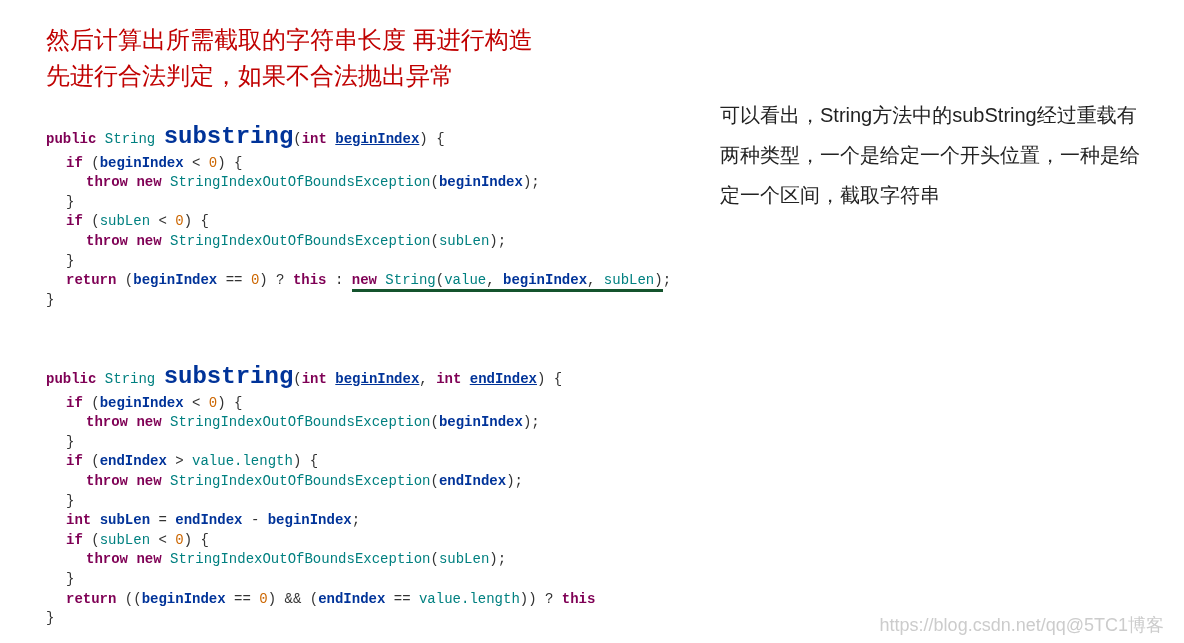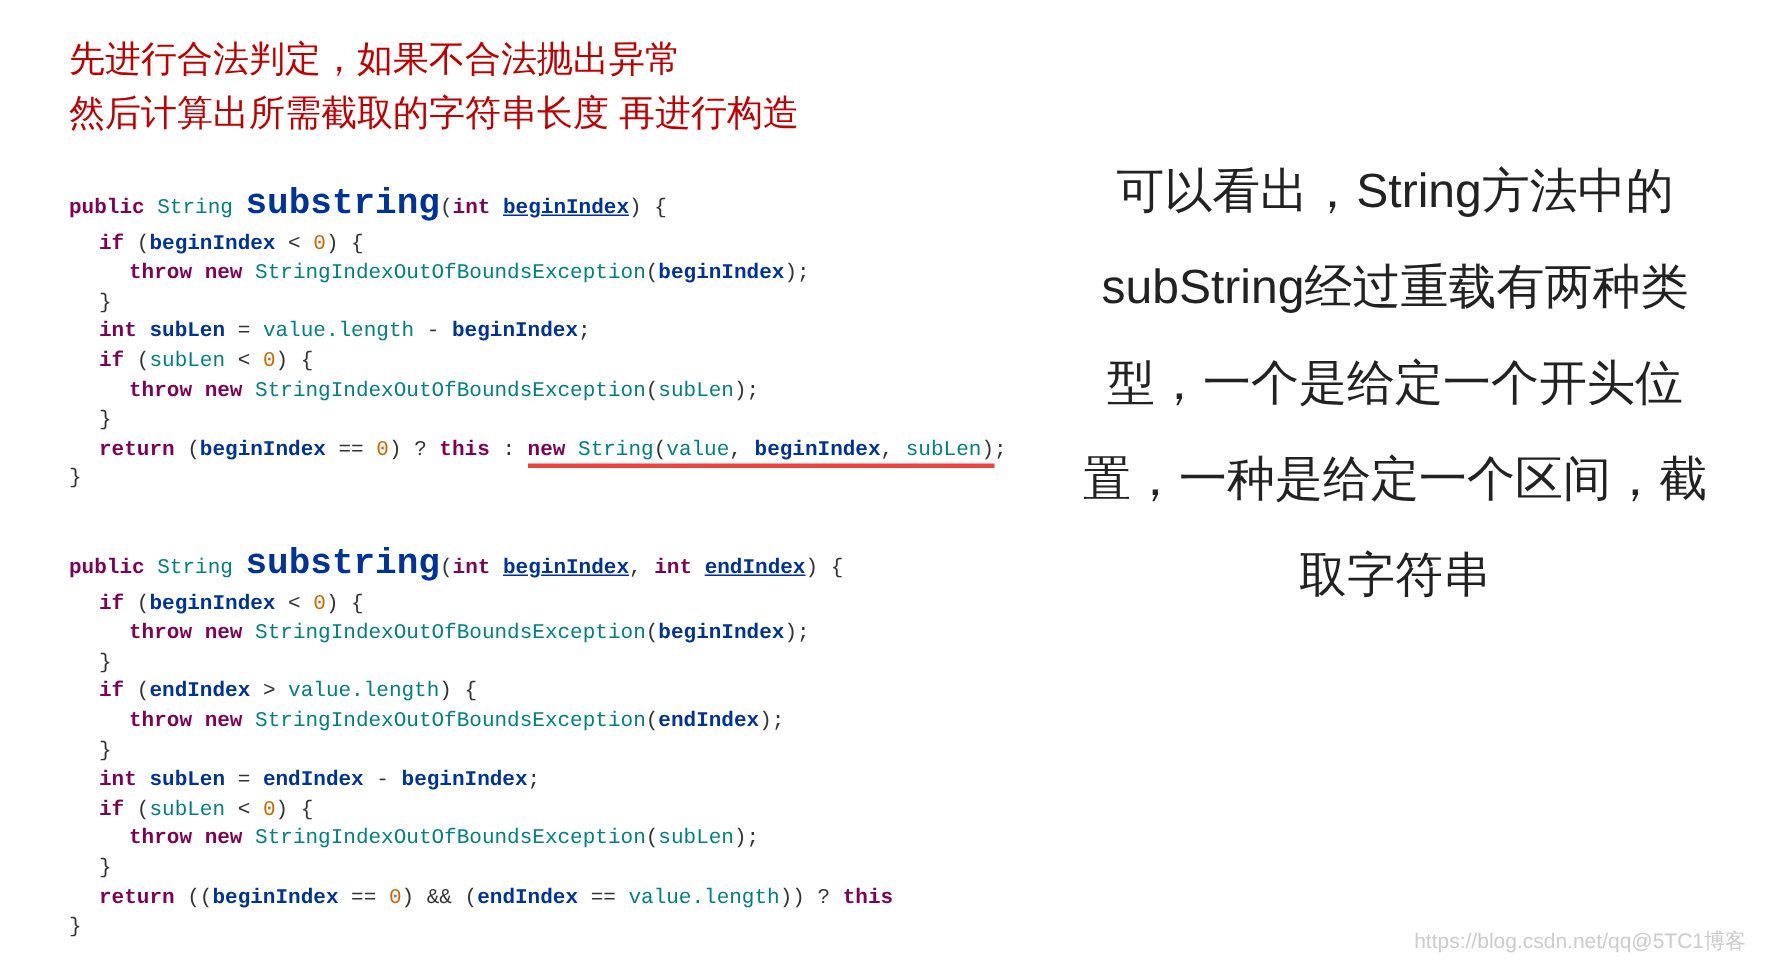--- a/index.html
+++ b/index.html
@@ -37,69 +37,65 @@
       line-height: 1.4;
     }
     .kw { color: #7f0055; font-weight: bold; }
     .methodname { color: #003399; font-weight: bold; font-size: 24px; }
     .param { color: #003399; font-weight: bold; text-decoration: underline; }
     .var { color: #003399; font-weight: bold; }
     .num { color: #cc6600; }
     .punct { color: #333; }
     .green { color: #008080; }
     .red-underline {
-      border-bottom: 3px solid #ef4444;
+      border-bottom: 3px solid #14532d;
       padding-bottom: 1px;
     }
     .right-text {
       position: absolute;
       top: 95px;
       left: 720px;
       width: 420px;
-      font-size: 32px;
+      font-size: 20px;
       color: #222;
       line-height: 2.0;
-      text-align: center;
     }
     .watermark {
       position: absolute;
       bottom: 6px;
       right: 20px;
-      font-size: 14px;
+      font-size: 18px;
       color: #cccccc;
       font-family: Arial, sans-serif;
     }
     .ind1 { padding-left: 20px; }
     .ind2 { padding-left: 40px; }
     .ind3 { padding-left: 60px; }
   </style>
 </head>
 <body>
 
 <div class="header">
+  <div>然后计算出所需截取的字符串长度 再进行构造</div>
   <div>先进行合法判定，如果不合法抛出异常</div>
-  <div>然后计算出所需截取的字符串长度 再进行构造</div>
 </div>
 
 <div class="code-block-1">
   <div>
     <span class="kw">public</span>
     <span class="green">String</span>
     <span class="methodname">substring</span><span class="punct">(</span><span class="kw">int</span> <span class="param">beginIndex</span><span class="punct">) {</span>
   </div>
   <div class="ind1">
     <span class="kw">if</span> <span class="punct">(</span><span class="var">beginIndex</span> <span class="punct">&lt;</span> <span class="num">0</span><span class="punct">) {</span>
   </div>
   <div class="ind2">
     <span class="kw">throw</span> <span class="kw">new</span> <span class="green">StringIndexOutOfBoundsException</span><span class="punct">(</span><span class="var">beginIndex</span><span class="punct">);</span>
   </div>
   <div class="ind1"><span class="punct">}</span></div>
-  <div class="ind1">
-    <span class="kw">int</span> <span class="var">subLen</span> <span class="punct">=</span> <span class="green">value.length</span> <span class="punct">-</span> <span class="var">beginIndex</span><span class="punct">;</span>
-  </div>
   <div class="ind1">
     <span class="kw">if</span> <span class="punct">(</span><span class="green">subLen</span> <span class="punct">&lt;</span> <span class="num">0</span><span class="punct">) {</span>
   </div>
   <div class="ind2">
     <span class="kw">throw</span> <span class="kw">new</span> <span class="green">StringIndexOutOfBoundsException</span><span class="punct">(</span><span class="green">subLen</span><span class="punct">);</span>
   </div>
   <div class="ind1"><span class="punct">}</span></div>
   <div class="ind1">
     <span class="kw">return</span> <span class="punct">(</span><span class="var">beginIndex</span> <span class="punct">==</span> <span class="num">0</span><span class="punct">) ?</span> <span class="kw">this</span> <span class="punct">:</span> <span class="red-underline"><span class="kw">new</span> <span class="green">String</span><span class="punct">(</span><span class="green">value</span><span class="punct">,</span> <span class="var">beginIndex</span><span class="punct">,</span> <span class="green">subLen</span><span class="punct">)</span></span><span class="punct">;</span>
   </div>

